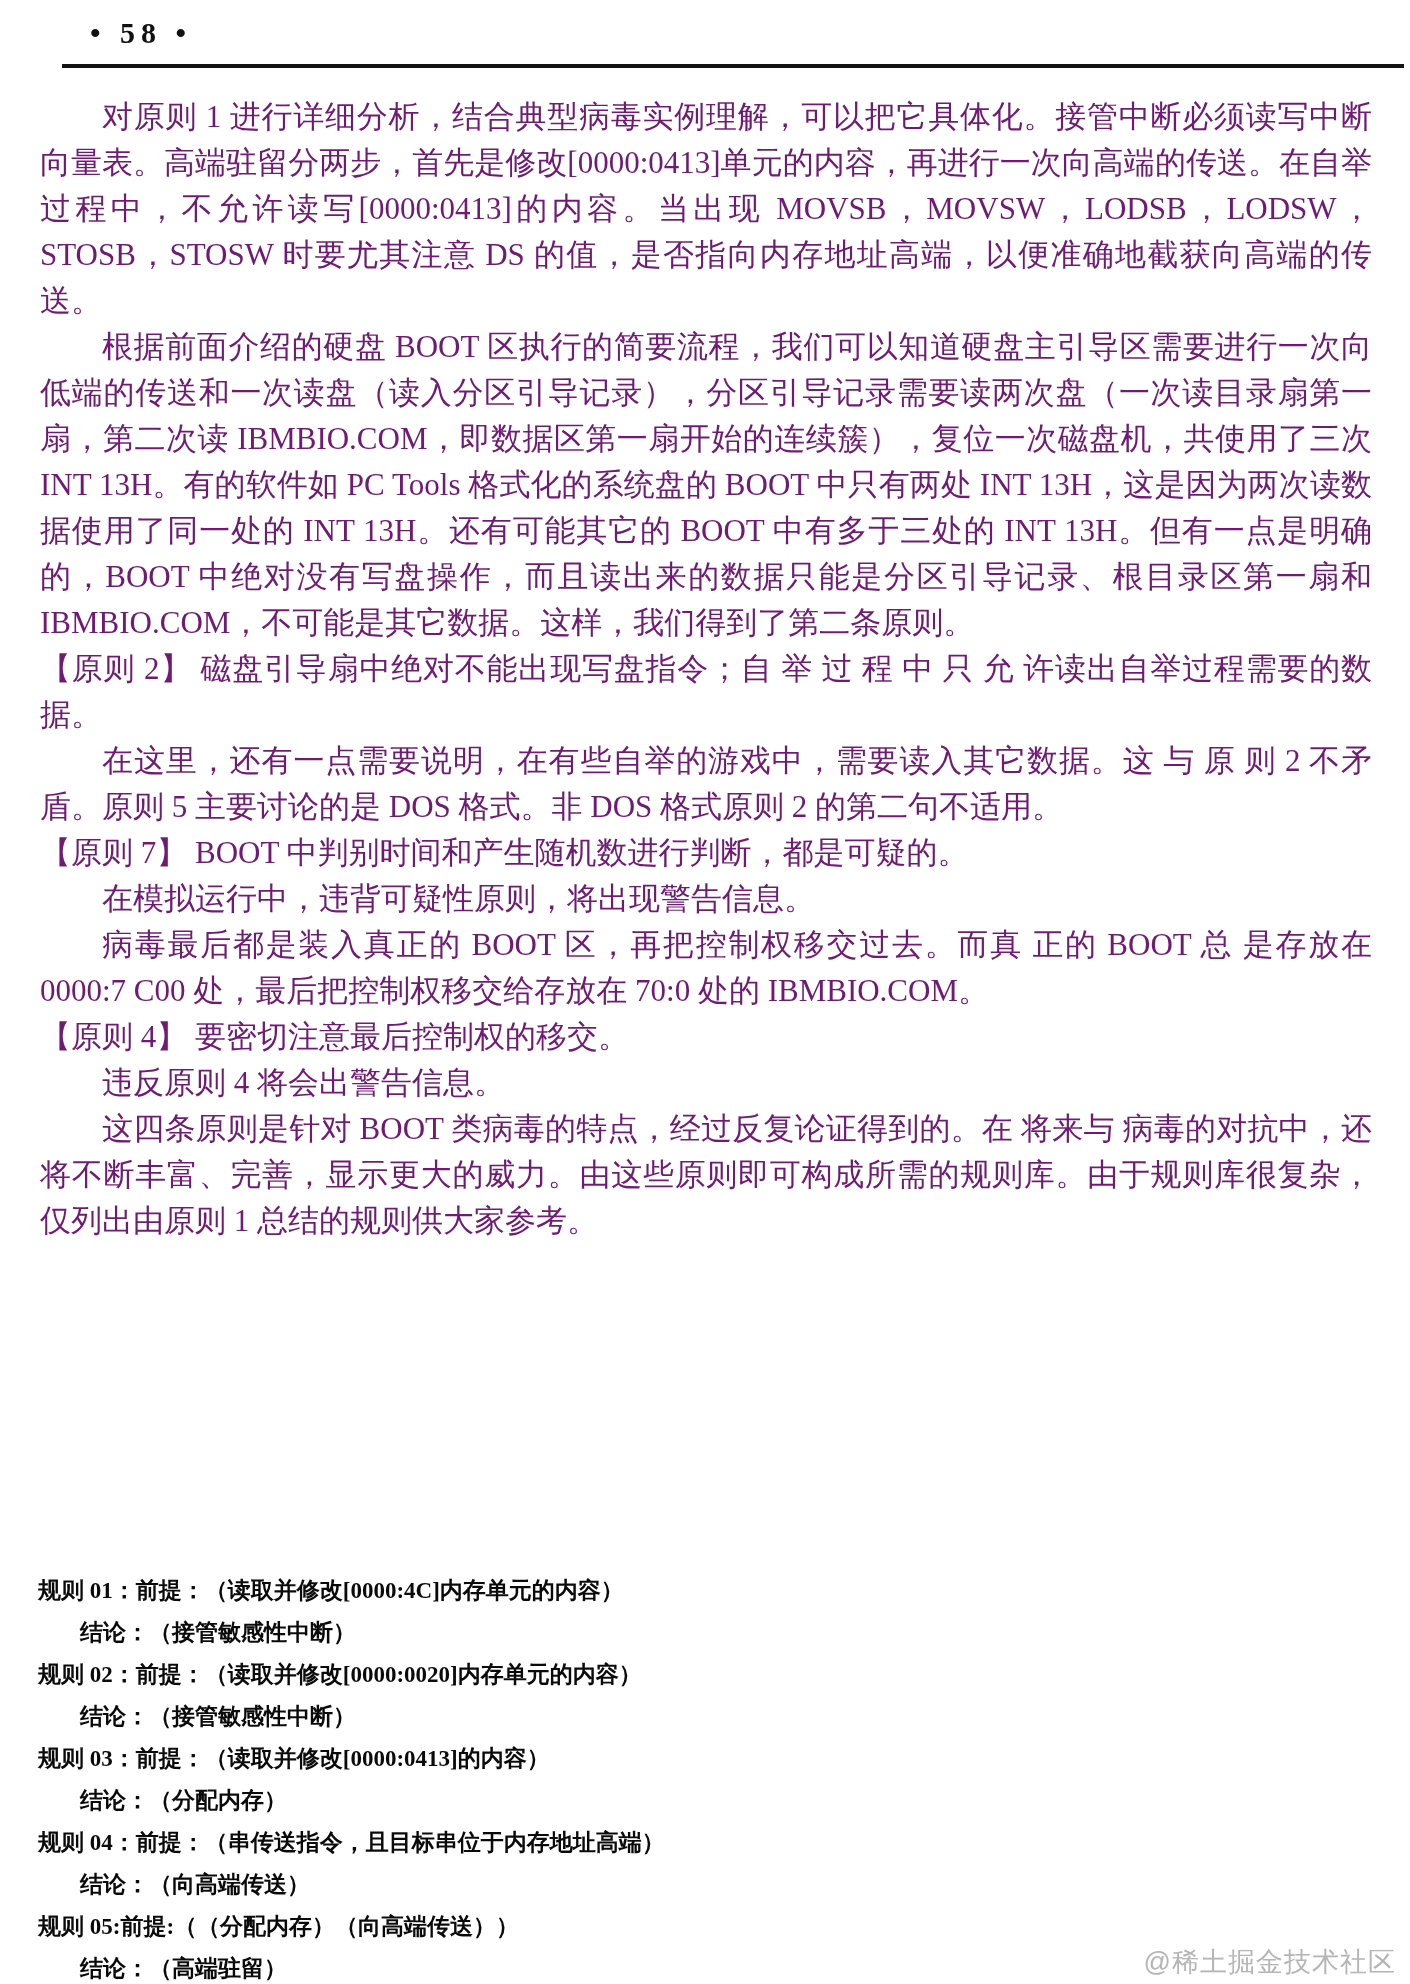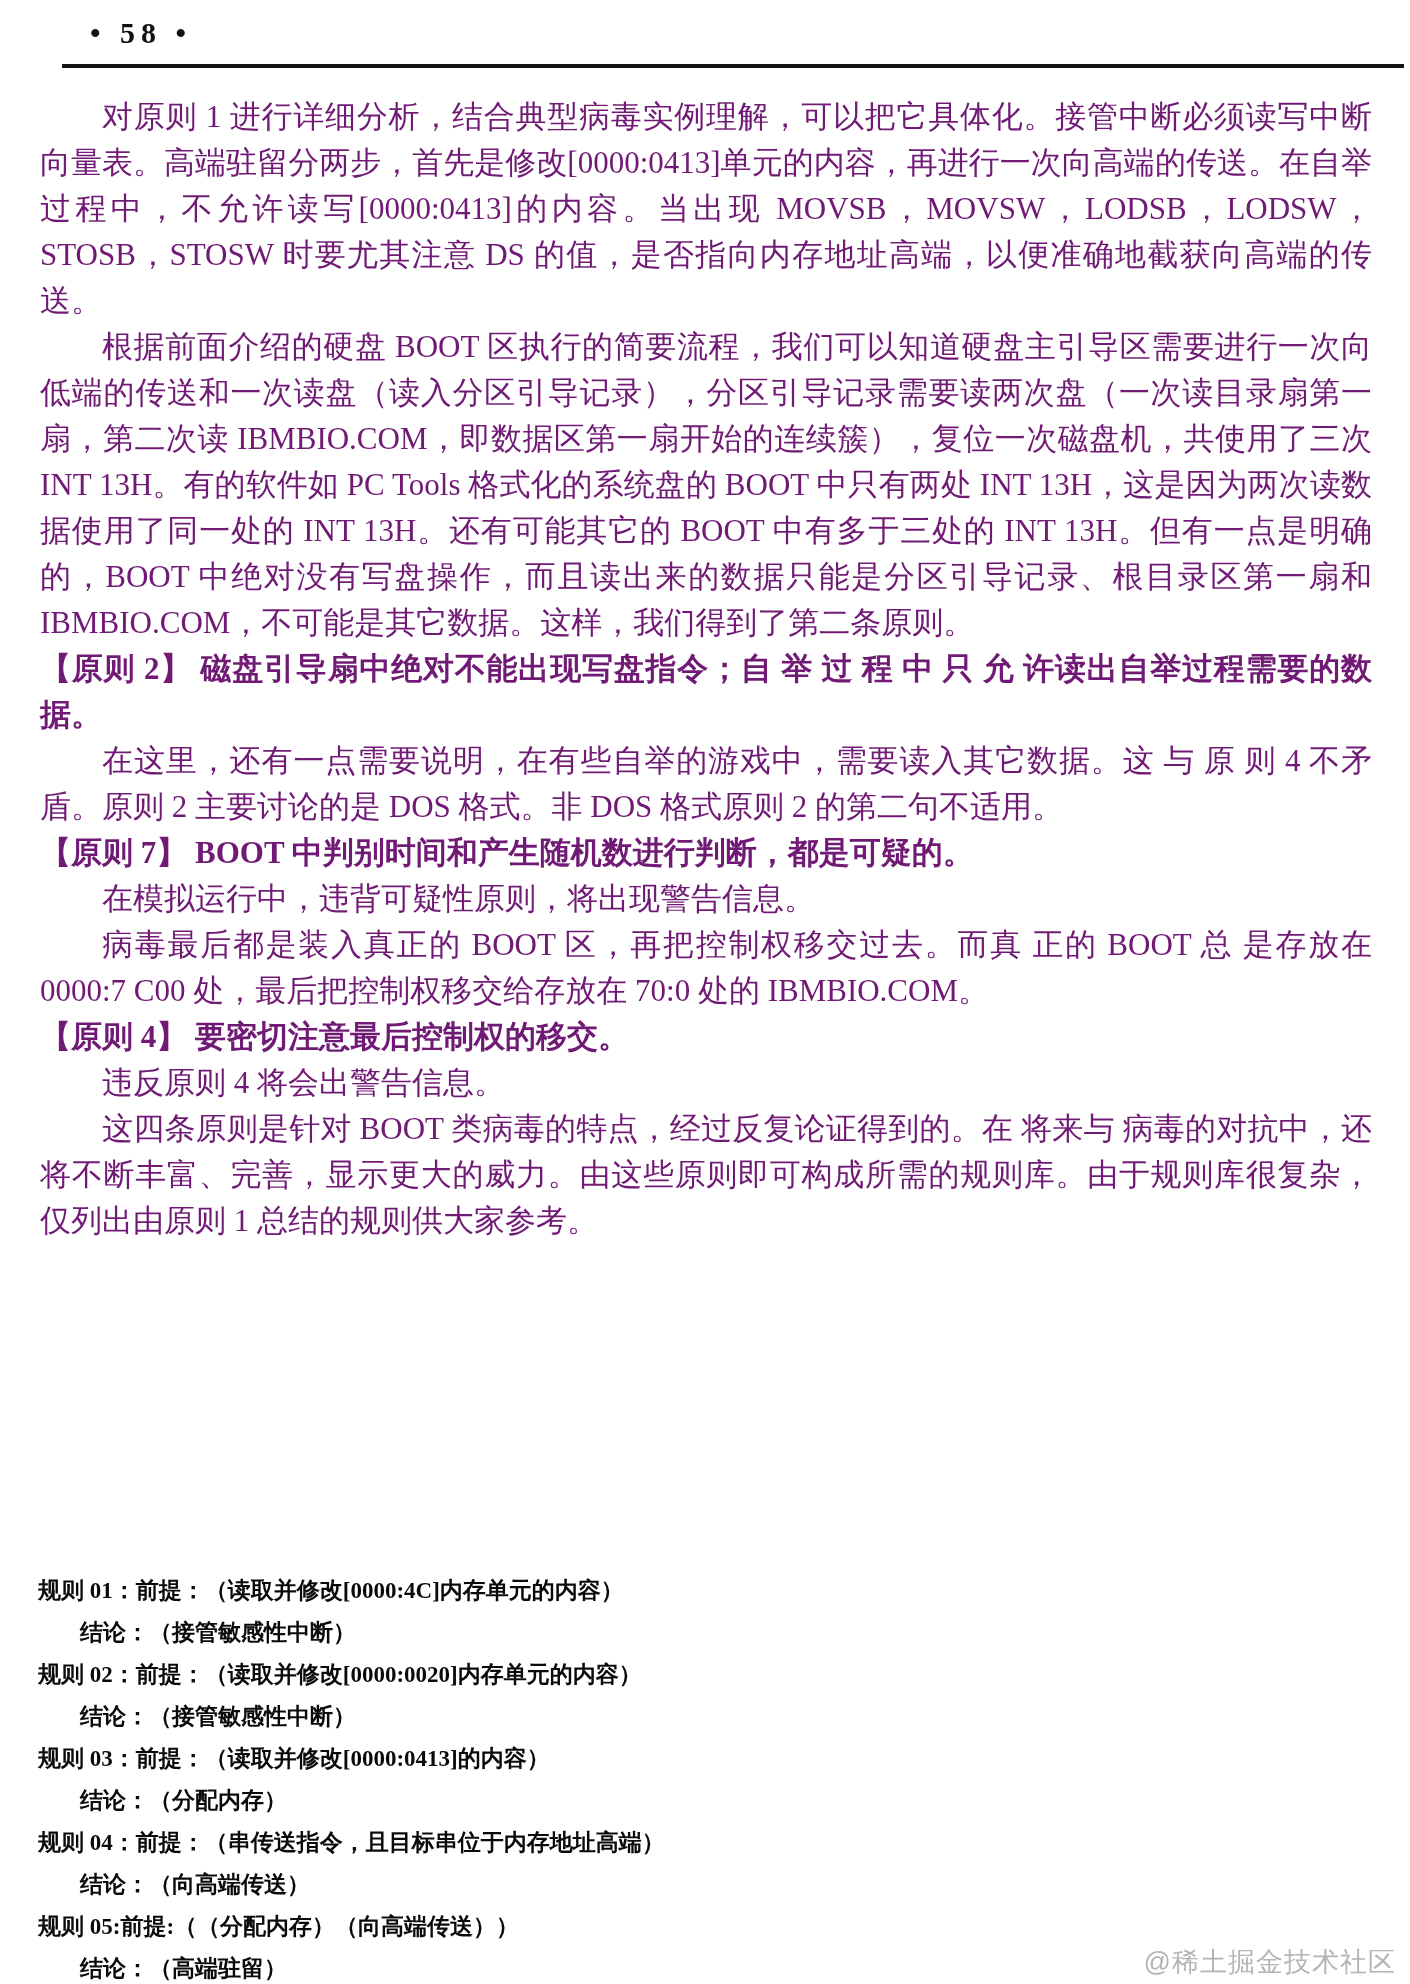--- a/index.html
+++ b/index.html
@@ -45,21 +45,21 @@
   }
   .content p {
     margin: 0;
     padding: 0;
   }
   .para-body {
     text-indent: 2em;
   }
   .para-principle {
     text-indent: 0;
-    font-weight: bold;
+    font-weight: normal;
   }
   .rules {
     position: absolute;
     top: 1570px;
     left: 38px;
     width: 1334px;
     font-size: 23px;
     line-height: 42px;
     font-weight: bold;
     color: #0a0a0a;
@@ -86,21 +86,21 @@
 <div class="page">
 
   <div class="page-number">• 58 •</div>
 
   <div class="header-rule"></div>
 
   <div class="content">
     <p class="para-body">对原则 1 进行详细分析，结合典型病毒实例理解，可以把它具体化。接管中断必须读写中断向量表。高端驻留分两步，首先是修改[0000:0413]单元的内容，再进行一次向高端的传送。在自举过程中，不允许读写[0000:0413]的内容。当出现 MOVSB，MOVSW，LODSB，LODSW，STOSB，STOSW 时要尤其注意 DS 的值，是否指向内存地址高端，以便准确地截获向高端的传送。</p>
     <p class="para-body">根据前面介绍的硬盘 BOOT 区执行的简要流程，我们可以知道硬盘主引导区需要进行一次向低端的传送和一次读盘（读入分区引导记录），分区引导记录需要读两次盘（一次读目录扇第一扇，第二次读 IBMBIO.COM，即数据区第一扇开始的连续簇），复位一次磁盘机，共使用了三次 INT 13H。有的软件如 PC Tools 格式化的系统盘的 BOOT 中只有两处 INT 13H，这是因为两次读数据使用了同一处的 INT 13H。还有可能其它的 BOOT 中有多于三处的 INT 13H。但有一点是明确的，BOOT 中绝对没有写盘操作，而且读出来的数据只能是分区引导记录、根目录区第一扇和 IBMBIO.COM，不可能是其它数据。这样，我们得到了第二条原则。</p>
     <p class="para-principle">【原则 2】 磁盘引导扇中绝对不能出现写盘指令；自 举 过 程 中 只 允 许读出自举过程需要的数据。</p>
-    <p class="para-body">在这里，还有一点需要说明，在有些自举的游戏中，需要读入其它数据。这 与 原 则 4 不矛盾。原则 2 主要讨论的是 DOS 格式。非 DOS 格式原则 2 的第二句不适用。</p>
+    <p class="para-body">在这里，还有一点需要说明，在有些自举的游戏中，需要读入其它数据。这 与 原 则 2 不矛盾。原则 5 主要讨论的是 DOS 格式。非 DOS 格式原则 2 的第二句不适用。</p>
     <p class="para-principle">【原则 7】 BOOT 中判别时间和产生随机数进行判断，都是可疑的。</p>
     <p class="para-body">在模拟运行中，违背可疑性原则，将出现警告信息。</p>
     <p class="para-body">病毒最后都是装入真正的 BOOT 区，再把控制权移交过去。而真 正的 BOOT 总 是存放在 0000:7 C00 处，最后把控制权移交给存放在 70:0 处的 IBMBIO.COM。</p>
     <p class="para-principle">【原则 4】 要密切注意最后控制权的移交。</p>
     <p class="para-body">违反原则 4 将会出警告信息。</p>
     <p class="para-body">这四条原则是针对 BOOT 类病毒的特点，经过反复论证得到的。在 将来与 病毒的对抗中，还将不断丰富、完善，显示更大的威力。由这些原则即可构成所需的规则库。由于规则库很复杂，仅列出由原则 1 总结的规则供大家参考。</p>
   </div>
 
   <div class="rules">
     <div class="rule">

